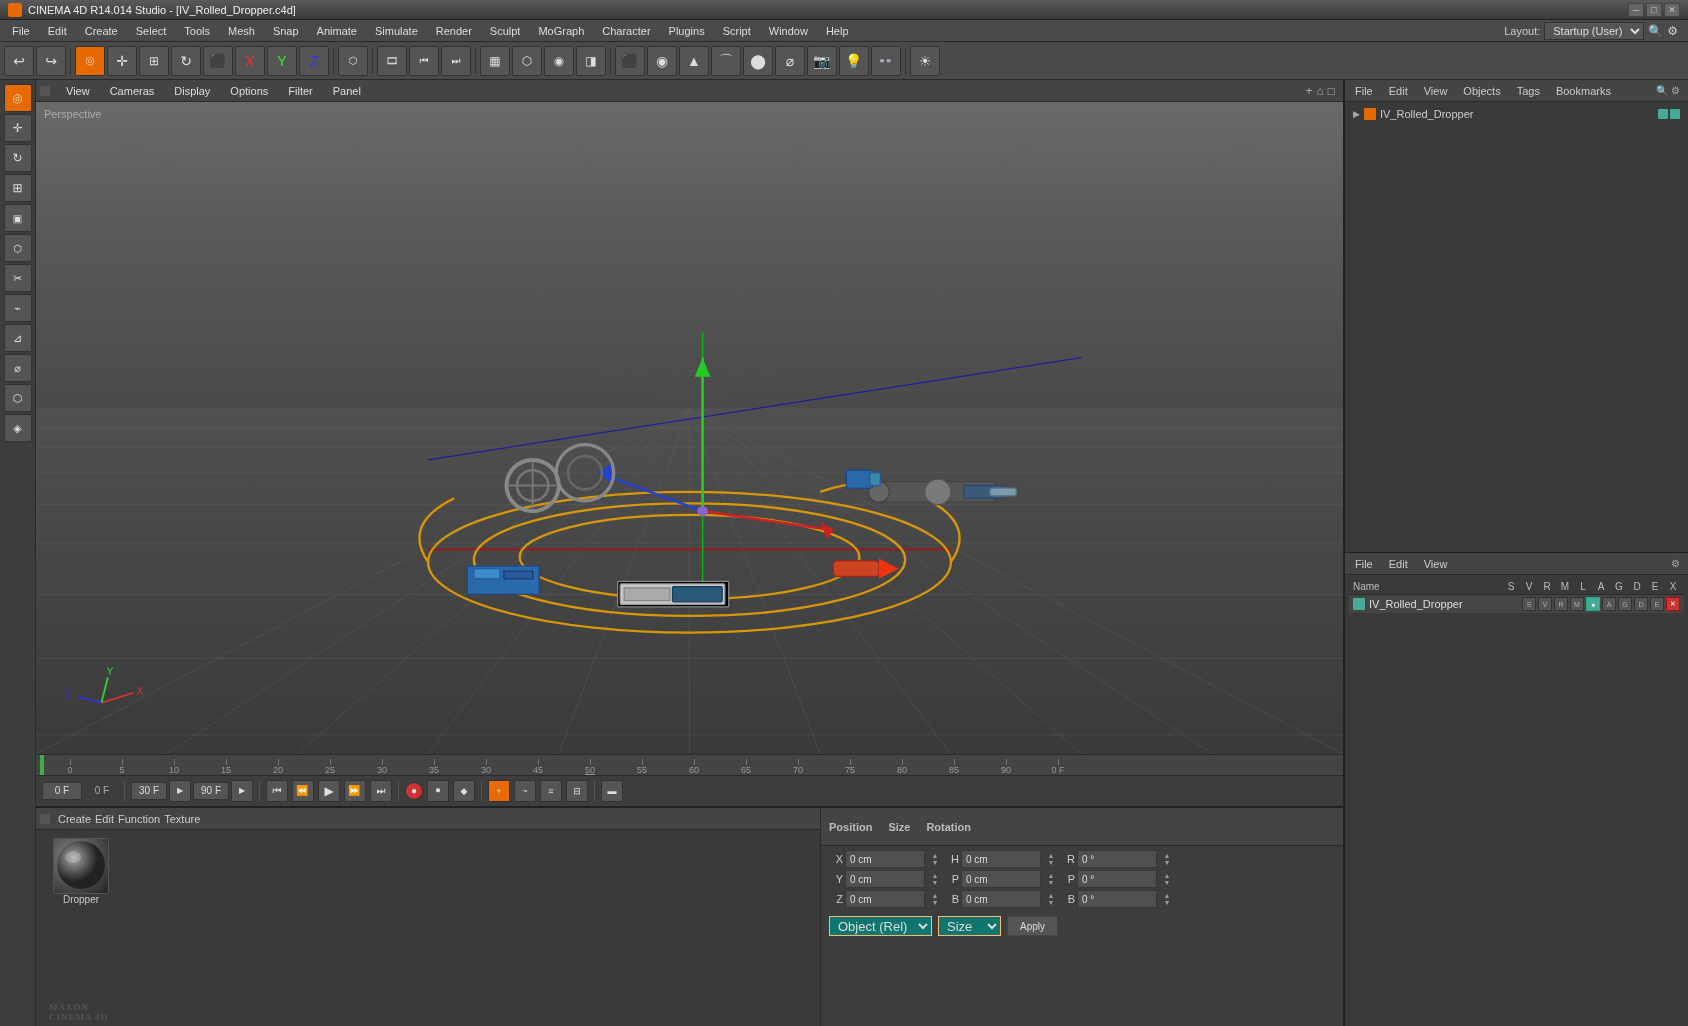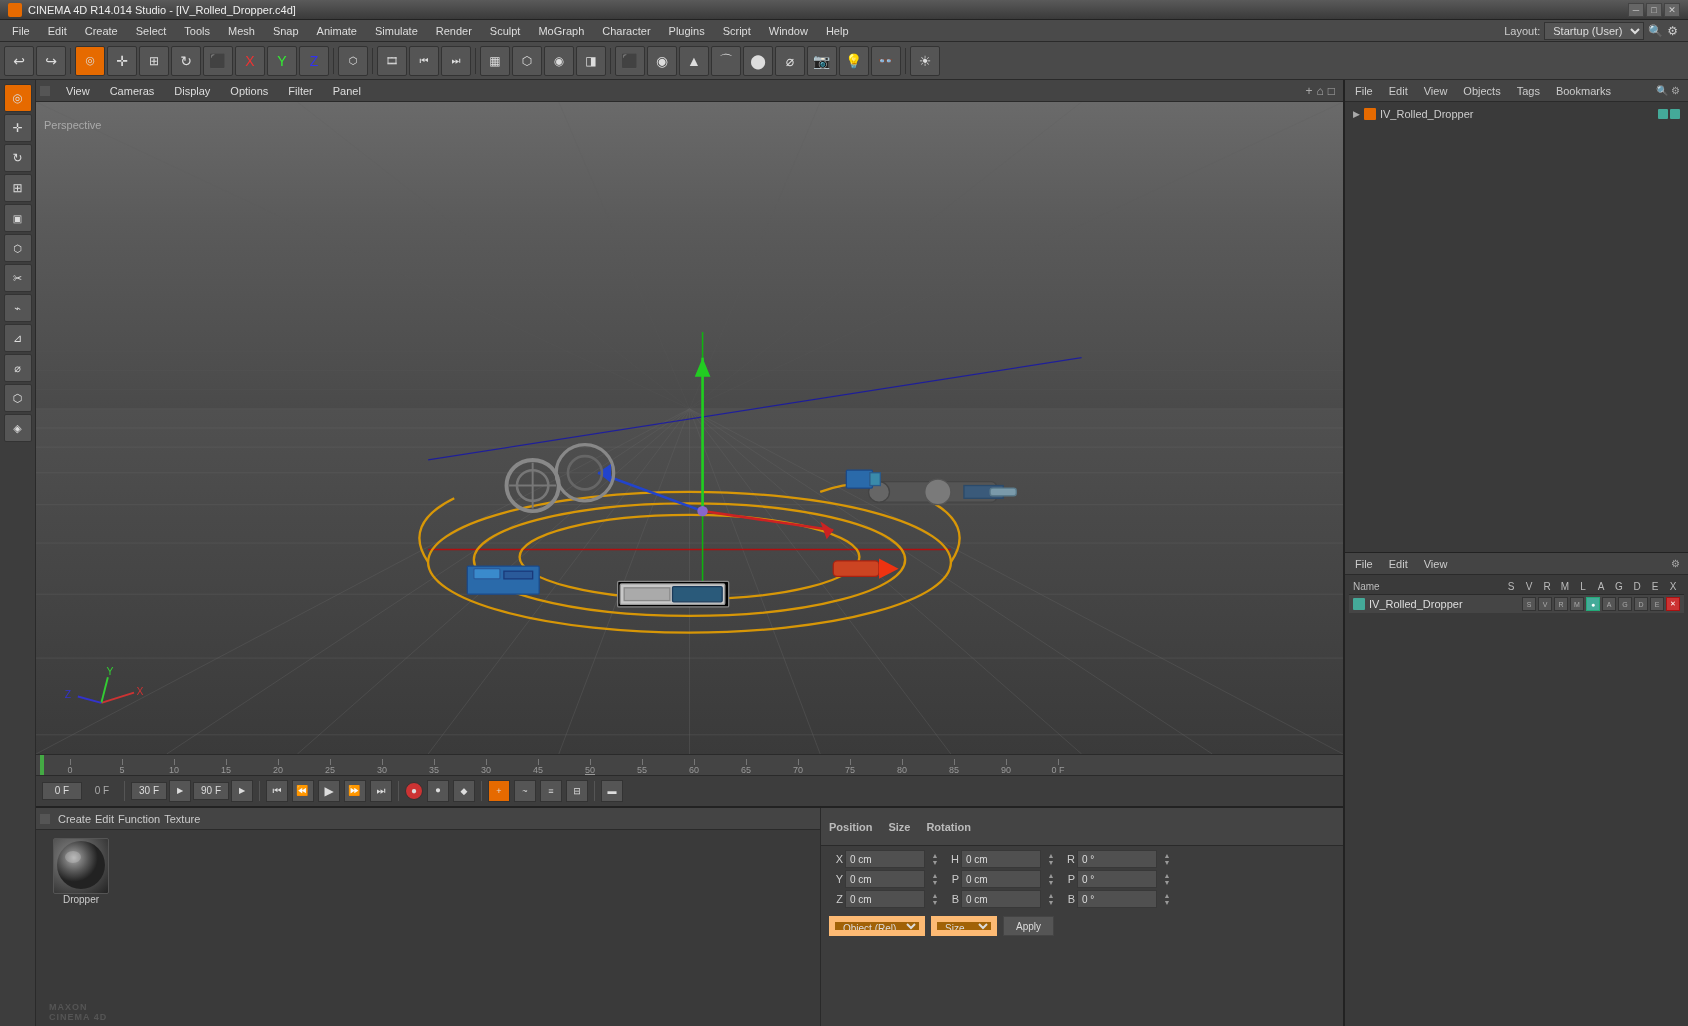--- a/index.html
+++ b/index.html
@@ -187,21 +187,20 @@
       position: relative;
       overflow: hidden;
     }
     #perspective-label {
       position: absolute;
       top: 6px;
       left: 8px;
       color: #aaa;
       font-size: 11px;
       z-index: 10;
-      margin-top: 11px;
     }
 
     
     #timeline {
       height: 52px;
       background: #3a3a3a;
       border-top: 1px solid #2a2a2a;
       display: flex;
       flex-direction: column;
     }
@@ -344,24 +343,24 @@
       font-weight: bold;
     }
     #coords-bottom {
       display: flex;
       gap: 6px;
       padding: 4px 8px;
       align-items: center;
     }
     .coords-select {
       height: 20px;
-      background: #a16207;
-      border: 6px solid #fdba74;
+      background: #0f766e;
+      border: 1px solid #fdba74;
       color: #ddd;
-      font-size: 10px;
+      font-size: 13px;
       padding: 0 4px;
     }
     .coords-apply-btn {
       height: 20px;
       padding: 0 12px;
       background: #555;
       border: 1px solid #444;
       color: #ddd;
       font-size: 10px;
       cursor: pointer;
@@ -880,21 +879,21 @@
                     <stop offset="100%" stop-color="#222"></stop>
                   </radialGradient>
                 </defs>
                 <ellipse cx="26" cy="26" rx="24" ry="24" fill="url(#matGrad)"></ellipse>
                 <ellipse cx="18" cy="18" rx="8" ry="6" fill="rgba(255,255,255,0.2)"></ellipse>
               </svg>
             </div>
             <div class="material-name">Dropper</div>
           </div>
 
-          <div style="position:absolute;bottom:0;left:0;width:100%;display:flex;align-items:flex-end;justify-content:flex-start;padding:4px;pointer-events:none;">
+          <div style="position:absolute;bottom:0;left:0;width:100%;display:flex;align-items:flex-end;justify-content:flex-start;padding:4px;pointer-events:none;font-family:Liberation Serif, serif;">
             <div style="color:#555;font-size:9px;font-weight:bold;letter-spacing:1px;">
               <div>MAXON</div>
               <div>CINEMA 4D</div>
             </div>
           </div>
         </div>
       </div>
 
       <div id="coords-panel">
         <div id="coords-header">

